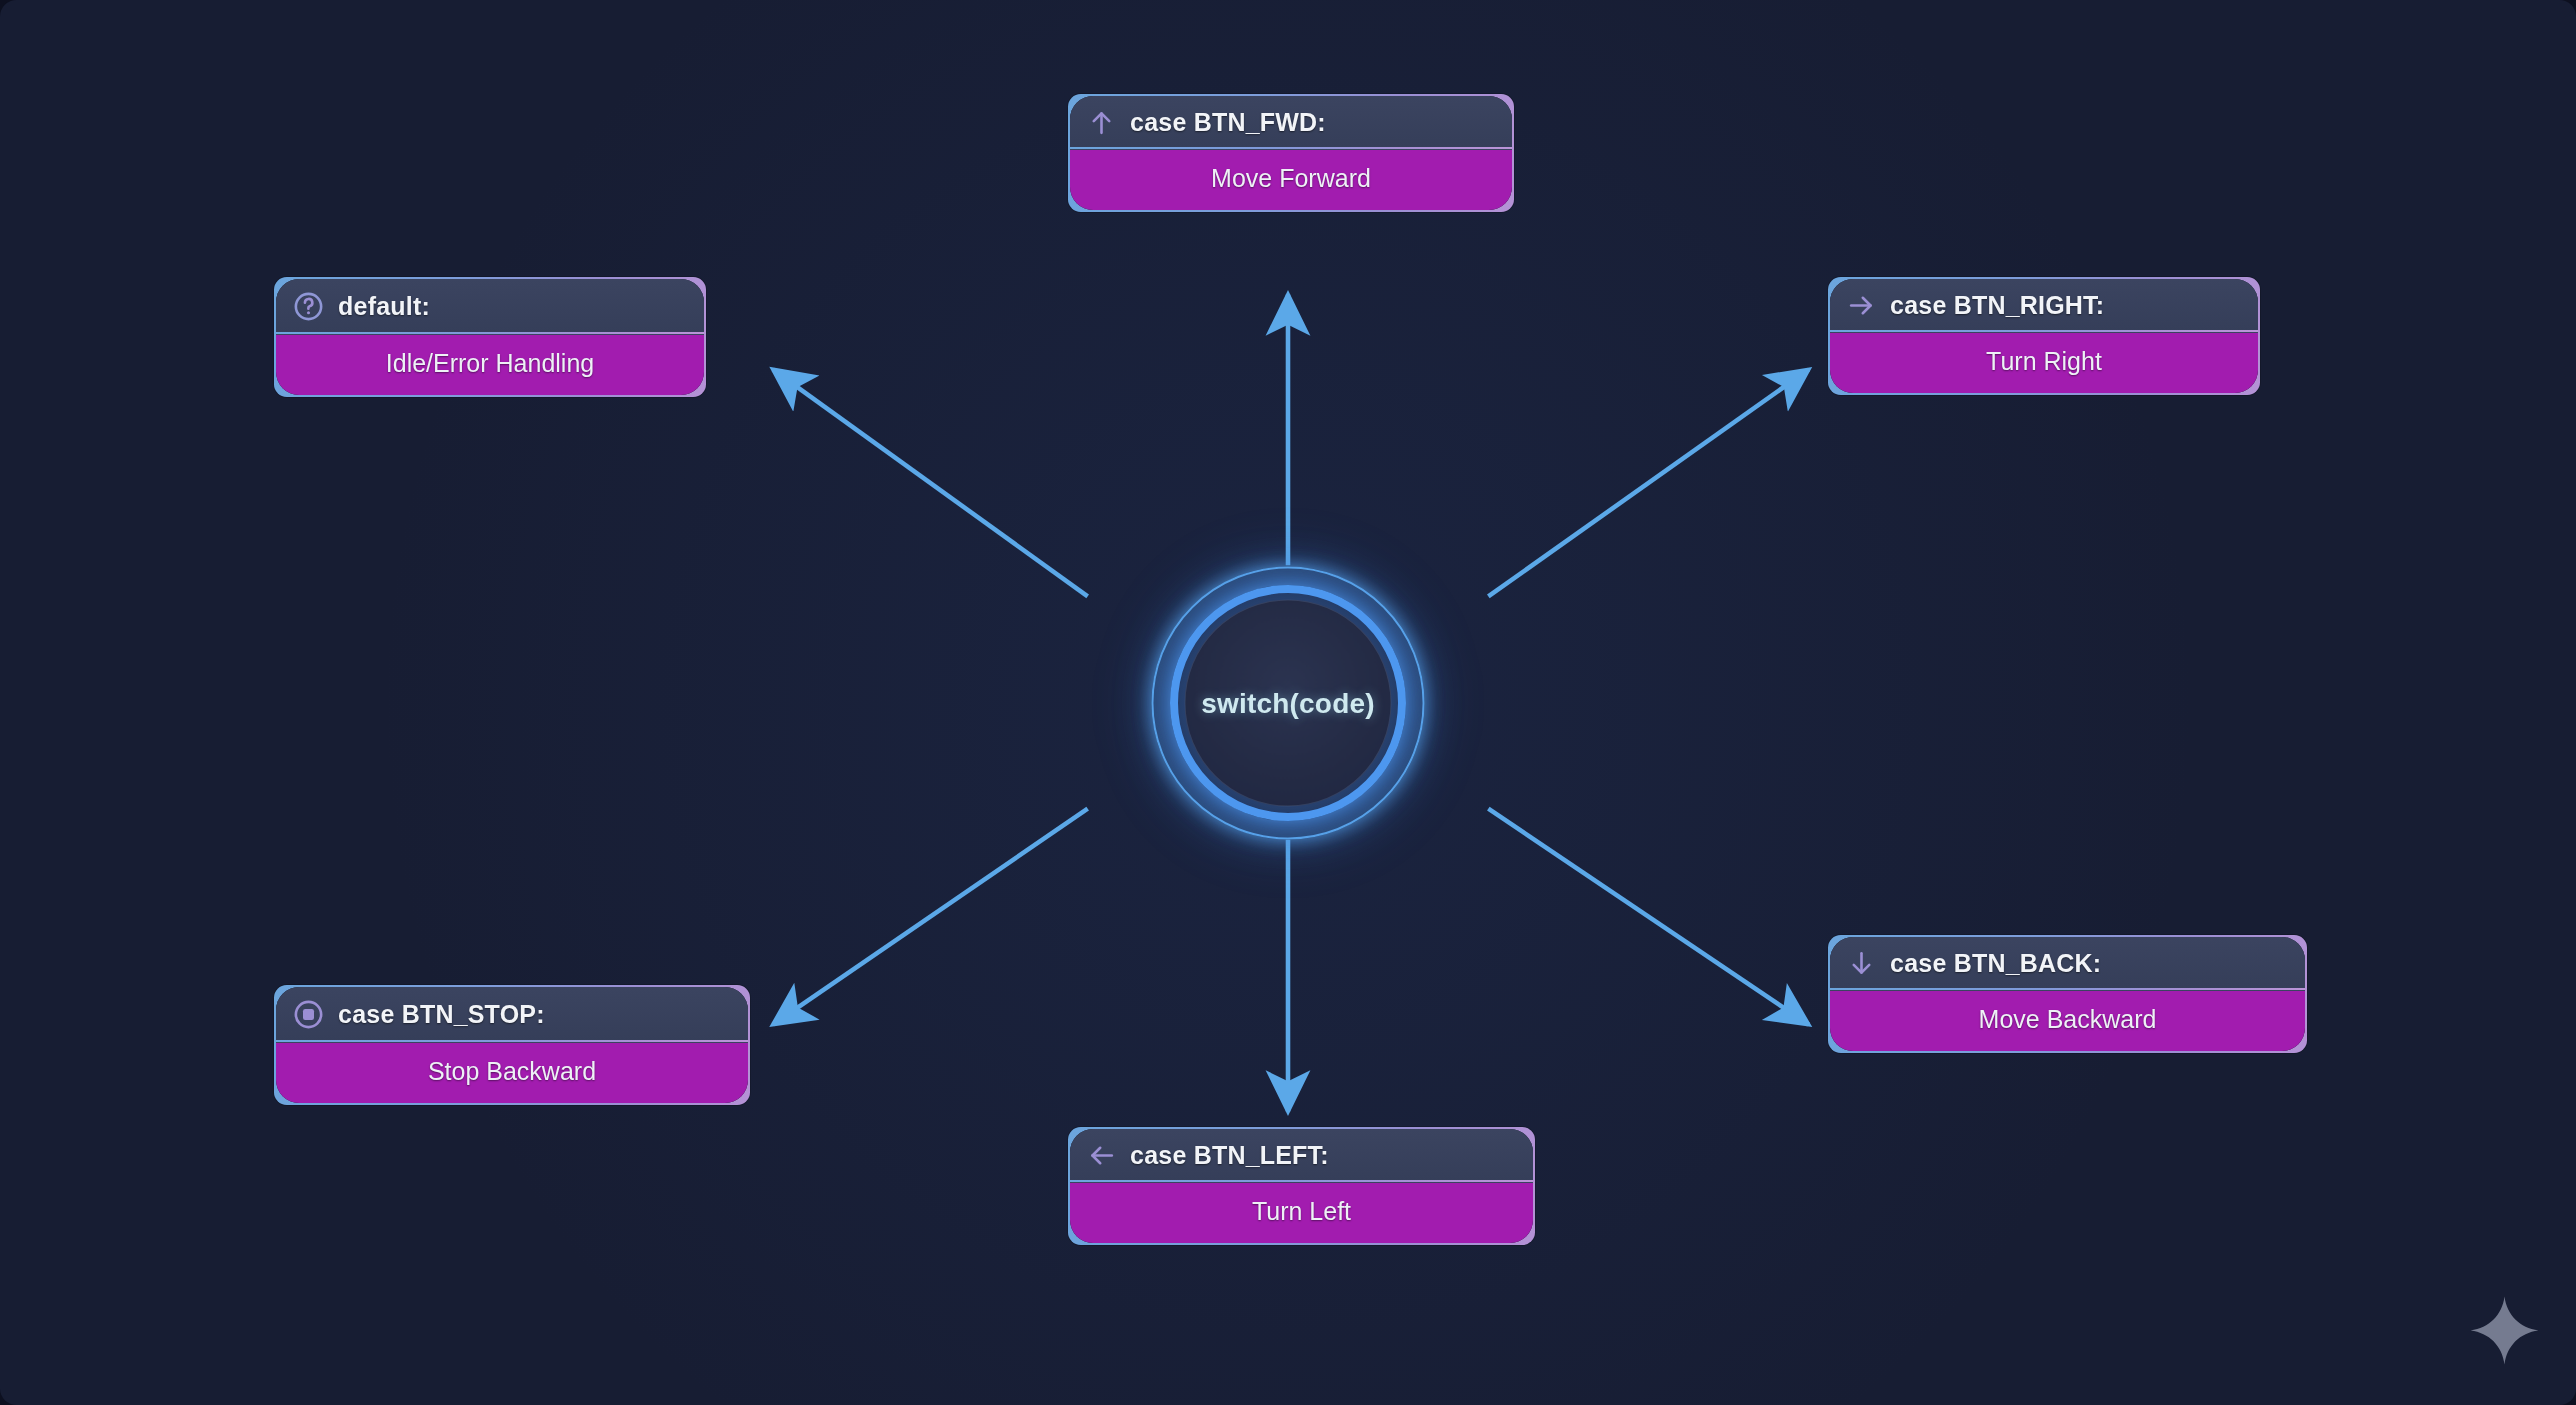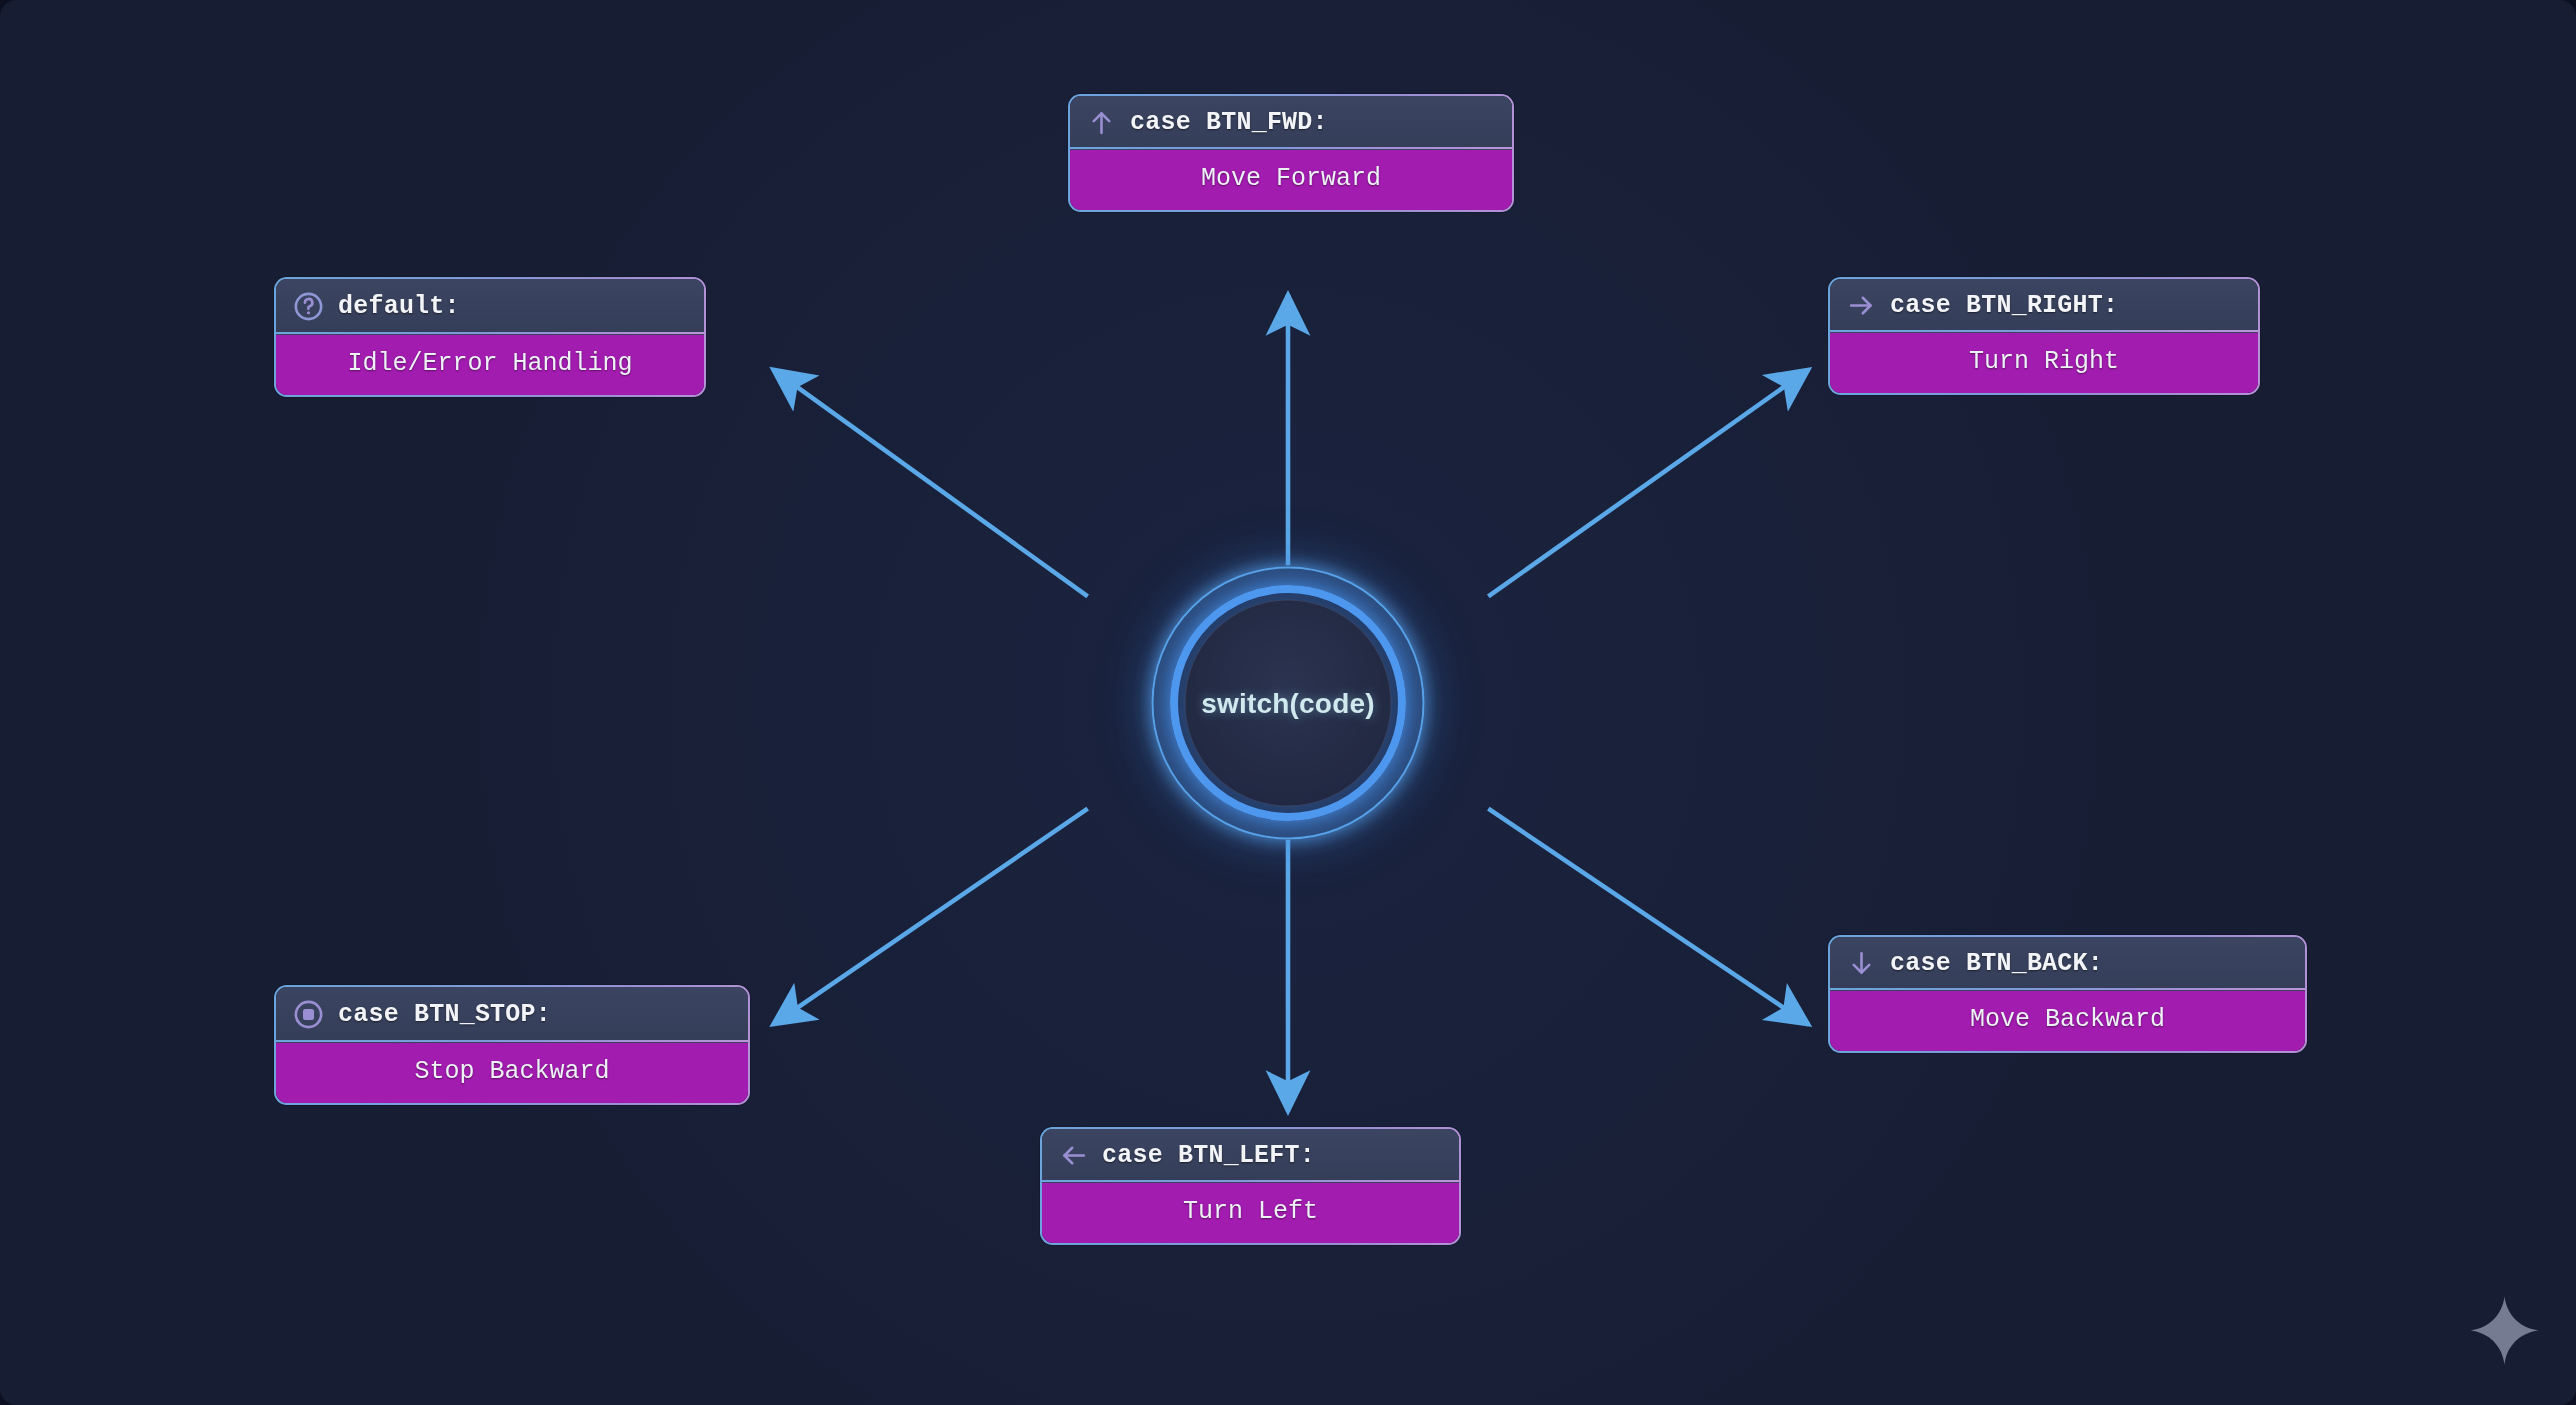--- a/index.html
+++ b/index.html
@@ -76,24 +76,23 @@
 
   
   .card{
     position:absolute;
     border-radius:12.8px;
     padding:1.8px;
     background:linear-gradient(100deg,#6ba5dd 0%,#7e9ddb 42%,#9b8fd4 72%,#b592d6 100%);
     box-shadow:0 0 0 0.9px rgba(0,0,0,.18);
   }
   .card-in{
-    border-radius:11px;
+    border-radius:23px;
     overflow:hidden;
     background:#151a2c;
-    font-family:Liberation Mono, monospace;
   }
   .card-head{
     display:flex; align-items:center; gap:12.8px;
     padding:11px 16.5px;
     background:linear-gradient(180deg,#3b4460 0%,#353e59 100%);
     border-bottom:1.8px solid transparent;
     position:relative;
   }
   .card-head::after{
     content:""; position:absolute; left:0; right:0; bottom:0; height:1.8px;
@@ -198,21 +197,21 @@
           </svg>
         </span>
         <span class="card-title">case BTN_BACK:</span>
       </div>
       <div class="card-body">
         <span class="card-desc">Move Backward</span>
       </div>
     </div>
   </div>
 
-  <div class="card" style="left:1040px; top:1127px; width:421px;">
+  <div class="card" style="left:1068px; top:1127px; width:467px;">
     <div class="card-in">
       <div class="card-head">
         <span class="icon">
           <svg width="31" height="31" viewBox="0 0 24 24" fill="none" stroke="#9b8fd4" stroke-width="2" stroke-linecap="round" stroke-linejoin="round">
             <line x1="20" y1="12" x2="5" y2="12"></line>
               <polyline points="11,6 5,12 11,18"></polyline>
           </svg>
         </span>
         <span class="card-title">case BTN_LEFT:</span>
       </div>

